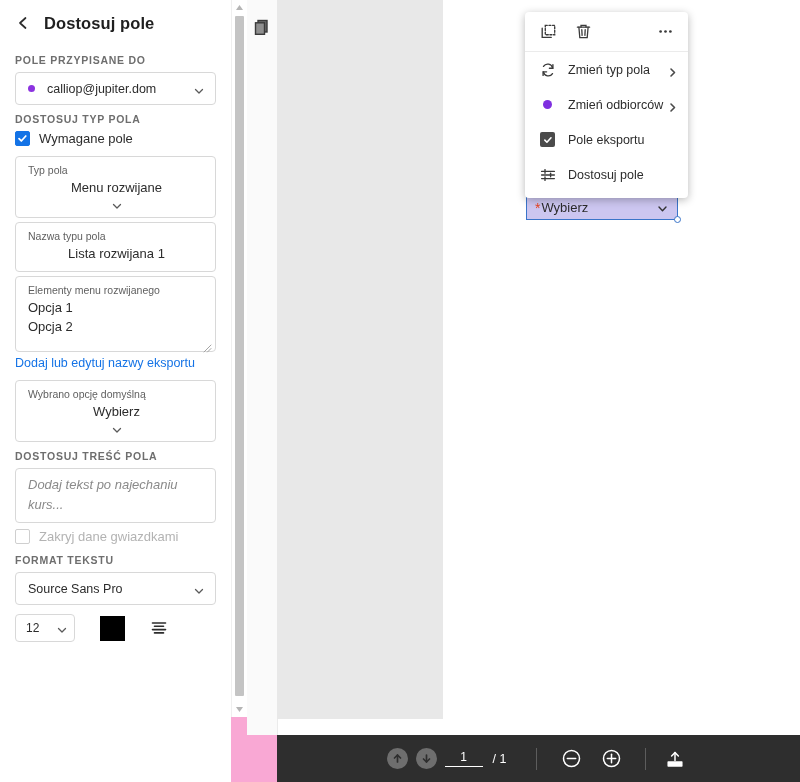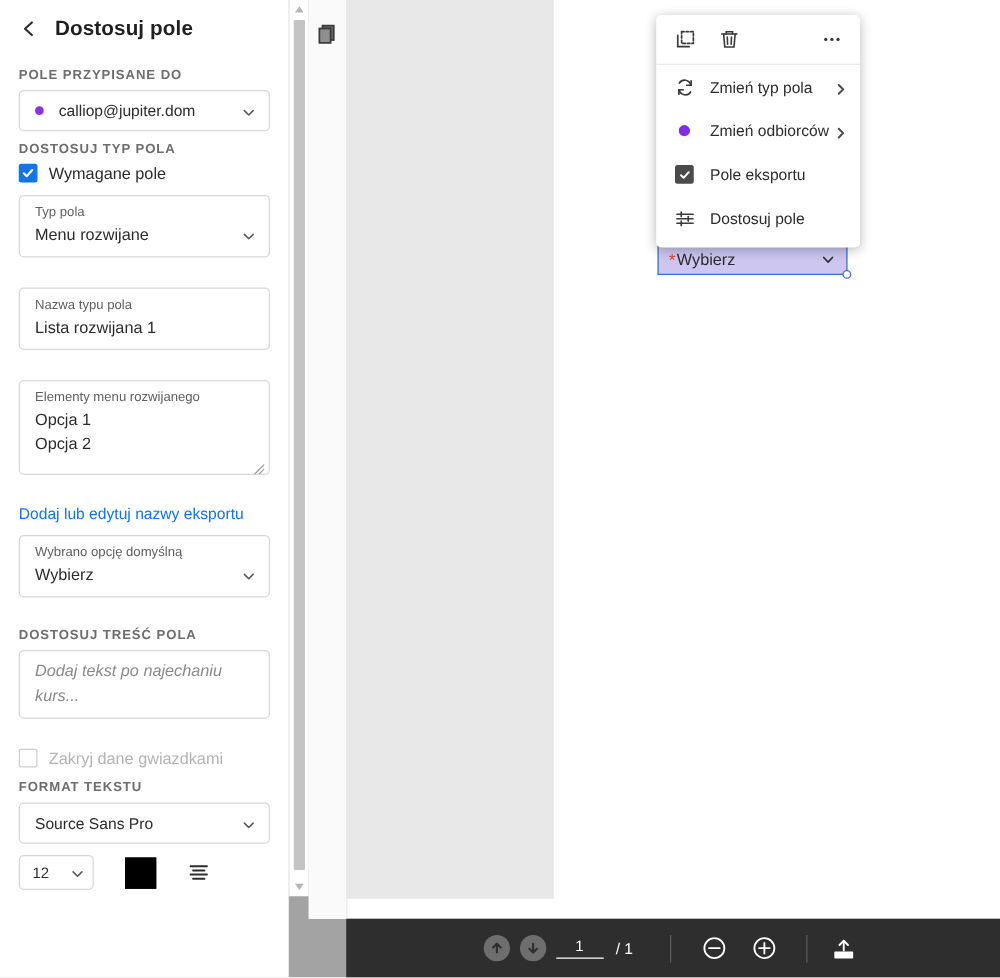--- a/index.html
+++ b/index.html
@@ -10,21 +10,22 @@
     overflow: hidden;
     background: #ffffff;
     font-family: "Liberation Sans", sans-serif;
     -webkit-font-smoothing: antialiased;
   }
 
   #app {
     position: relative;
     width: 800px;
     height: 782px;
-    background: #a3a3a3;
+    background: #f9a8d4;
+    border-radius: 31px;
   }
 
   
   #sidebar {
     position: absolute;
     left: 0; top: 0;
     width: 231px;
     height: 782px;
     background: #ffffff;
     overflow: hidden;
@@ -108,36 +109,37 @@
     display: flex; align-items: center; justify-content: center;
     flex: 0 0 auto;
   }
   .cb.checked { background: #1473e6; border: 1px solid #1473e6; }
   .cb.unchecked { background: #ffffff; border: 1px solid #cfcfcf; }
   .cb svg { display: block; }
   .checkbox-row .cb-label { font-size: 13px; color: #2c2c2c; }
   .checkbox-row.disabled .cb-label { color: #b3b3b3; text-align: center; }
 
   .labeled-field {
-    margin: 0 15px 24px 15px;
+    margin: 0 15px 4px 15px;
     border: 1px solid #d8d8d8;
     border-radius: 4px;
     background: #fff;
     box-sizing: border-box;
     position: relative;
     padding: 6px 10px 7px 12px;
   }
   .lf-label {
     font-size: 10.5px;
     color: #5f5f5f;
     line-height: 15px;
   }
   .lf-valuerow {
     display: flex;
     align-items: center;
+    flex-direction: column;
   }
   .lf-value {
     font-size: 13px;
     color: #2c2c2c;
     line-height: 20px;
     flex: 1 1 auto;
   }
   .lf-value.placeholder {
     color: #8a8a8a;
     font-style: italic;

